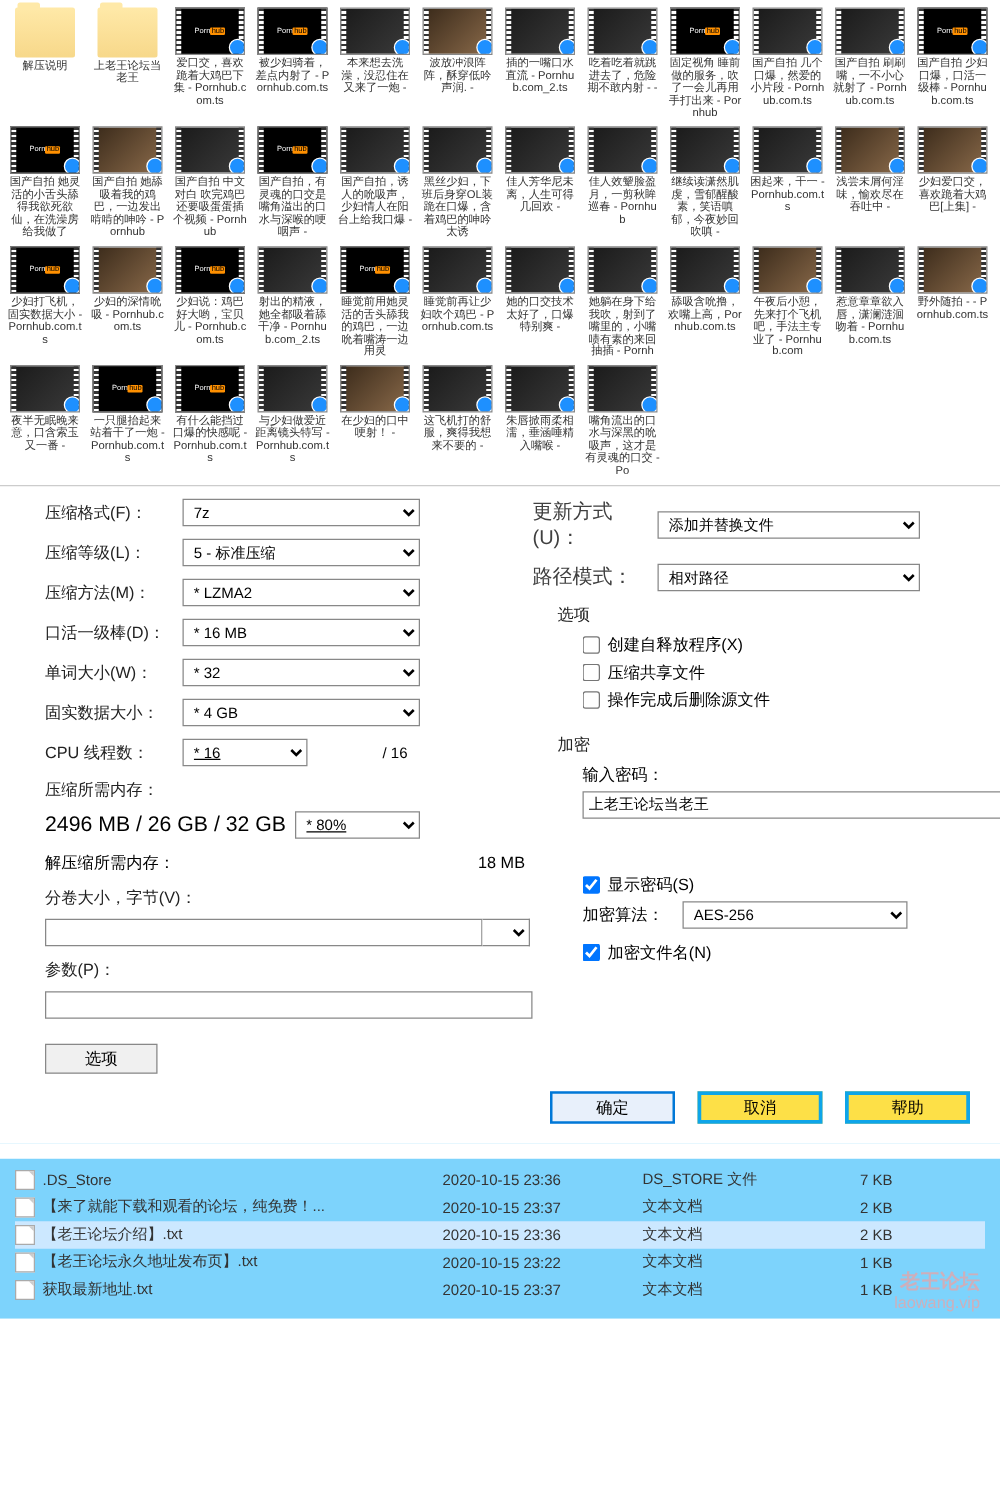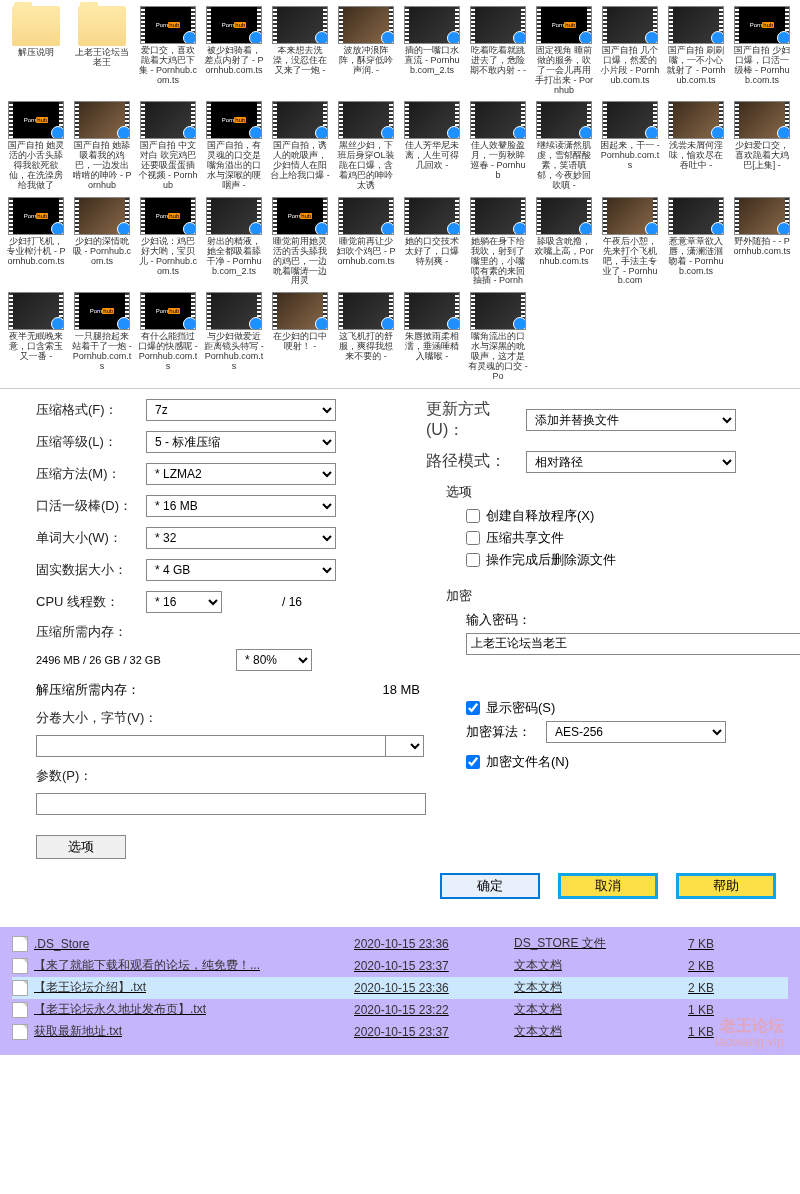--- a/index.html
+++ b/index.html
@@ -17,34 +17,34 @@
 .sprocket { position: absolute; top: 0; bottom: 0; width: 4px; background: repeating-linear-gradient(#333 0 2px, #fff 2px 4px); }
 .sprocket.left { left: 0; } .sprocket.right { right: 0; }
 .play-badge { position: absolute; right: -2px; bottom: -2px; width: 14px; height: 14px; background: #1e90ff; border-radius: 50%; border: 1px solid #fff; }
 .file-label { font-size: 9px; text-align: center; line-height: 1.1; margin-top: 2px; max-height: 50px; overflow: hidden; word-break: break-all; color: #333; }
 
 .dialog { border-top: 1px solid #ccc; padding: 10px 14px 16px; background: #fff; }
 .form-row { display: flex; align-items: center; margin-bottom: 10px; }
 .lbl { width: 110px; font-size: 13px; color: #222; }
 .lbl-r { width: 100px; font-size: 16px; color: #404040; }
 select, input[type=text] { font-size: 12px; padding: 2px 4px; border: 1px solid #888; background: #fff; height: 22px; }
-.sel-wide { width: 190px; } .sel-med { width: 76px; } .sel-full { width: 210px; }
+.sel-wide { width: 190px; } .sel-med { width: 100px; text-decoration: underline; } .sel-full { width: 210px; }
 .cpu-row { display: flex; align-items: center; }
 .text-right { text-align: right; flex: 1; padding-right: 6px; }
 .section-label { font-size: 13px; color: #222; margin: 6px 0 6px 20px; }
 .checkbox-row { display: flex; align-items: center; margin: 4px 0 4px 40px; font-size: 13px; }
 .checkbox-row input { margin-right: 6px; width: 14px; height: 14px; }
 .password-input { border: 1px solid #0078d7; width: 340px; margin-left: 40px; padding: 3px 6px; height: 24px; }
 .btn-row { display: flex; gap: 18px; justify-content: flex-end; padding: 14px 10px 0; }
 .btn { width: 100px; height: 26px; border: 3px solid #0ea5e9; background: #fde047; font-size: 13px; cursor: pointer; }
 .btn.primary { border: 2px solid #0078d7; background: #e8f0fb; }
 .options-btn { width: 90px; height: 24px; border: 1px solid #888; background: #f0f0f0; font-size: 13px; margin-top: 10px; }
 .spacer-v { height: 8px; }
 
-.file-list { border-top: 12px solid #fff; background: #c4b5fd; padding: 6px 12px 12px; text-decoration: underline; }
+.file-list { border-top: 12px solid #fff; background: #7dd3fc; padding: 6px 12px 12px; }
 .fl-row { display: flex; align-items: center; height: 22px; font-size: 12px; color: #333; }
 .fl-row.sel { background: #cce8ff; }
 .fl-icon { width: 16px; height: 16px; margin-right: 6px; border: 1px solid #aaa; background: #fff; position: relative; }
 .fl-icon::after { content: ""; position: absolute; right: 0; top: 0; border-top: 4px solid #ccc; border-left: 4px solid transparent; }
 .fl-name { width: 320px; white-space: nowrap; overflow: hidden; text-overflow: ellipsis; }
 .fl-date { width: 160px; }
 .fl-type { width: 140px; }
 .fl-size { width: 60px; text-align: right; }
 .watermark { position: absolute; right: 16px; bottom: 6px; text-align: right; color: #f0a0a0; font-size: 16px; font-weight: bold; line-height: 1.1; opacity: 0.7; }
 .bottom-wrap { position: relative; }
@@ -250,21 +250,21 @@
       </div>
       <div class="file-label">少妇爱口交，喜欢跪着大鸡巴[上集] - </div>
     </div>
     <div class="file-item">
       <div class="video-thumb ph">
         <div class="sprocket left"></div>
         <div class="sprocket right"></div>
         <div class="play-badge"></div>
         <div class="ph-logo">Porn<span class="hub">hub</span></div>
       </div>
-      <div class="file-label">少妇打飞机，专业榨汁机 - Pornhub.com.ts</div>
+      <div class="file-label">少妇打飞机，固实数据大小 - Pornhub.com.ts</div>
     </div>
     <div class="file-item">
       <div class="video-thumb skin">
         <div class="sprocket left"></div>
         <div class="sprocket right"></div>
         <div class="play-badge"></div>
       </div>
       <div class="file-label">少妇的深情吮吸 - Pornhub.com.ts</div>
     </div>
     <div class="file-item">
@@ -444,21 +444,21 @@
           <span class="lbl">固实数据大小：</span>
           <select class="sel-wide"><option>* 4 GB</option></select>
         </div>
       <div class="form-row cpu-row">
           <span class="lbl">CPU 线程数：</span>
           <select class="sel-med"><option>* 16</option></select>
           <span style="margin-left:60px">/ 16</span>
         </div>
       <div class="mem-row"><span>压缩所需内存：</span></div>
       <div class="form-row">
-          <span style="width:200px;font-size:11px">2496 MB / 26 GB / 32 GB</span>
+          <span style="width:200px;font-size:17px">2496 MB / 26 GB / 32 GB</span>
           <select class="sel-med"><option>* 80%</option></select>
         </div>
       <div class="form-row">
           <span style="width:200px;font-size:13px">解压缩所需内存：</span>
           <span class="text-right" style="font-size:13px">18 MB</span>
         </div>
       <div class="mem-row"><span>分卷大小，字节(V)：</span></div>
       <div class="form-row">
           <input type="text" class="split-input" style="">
           <select class="split-drop"></select>

